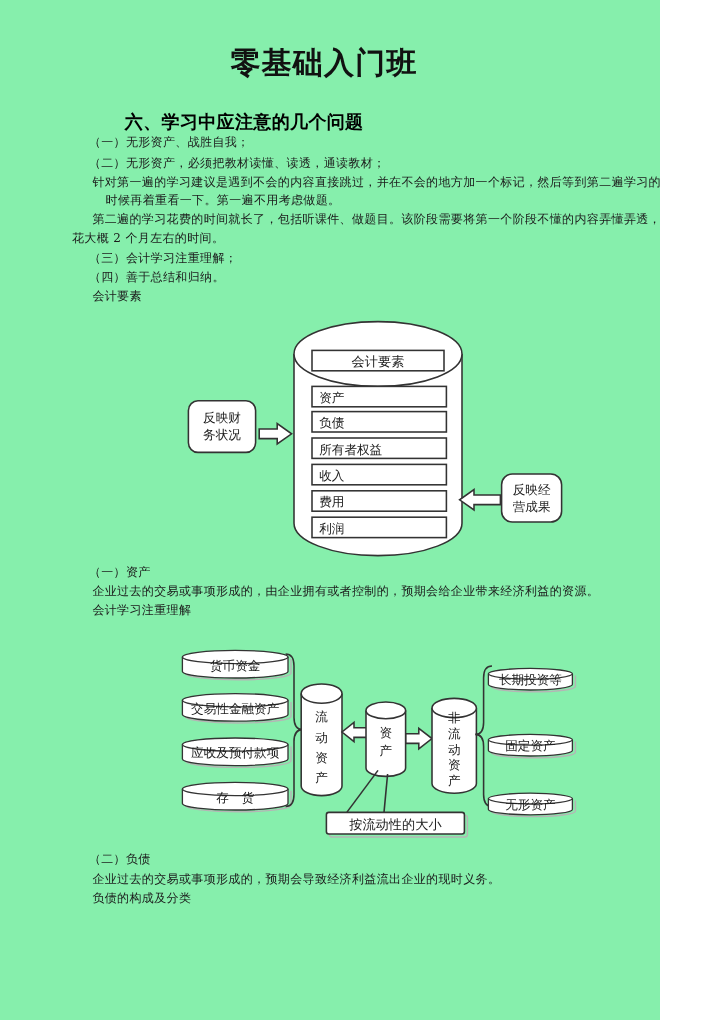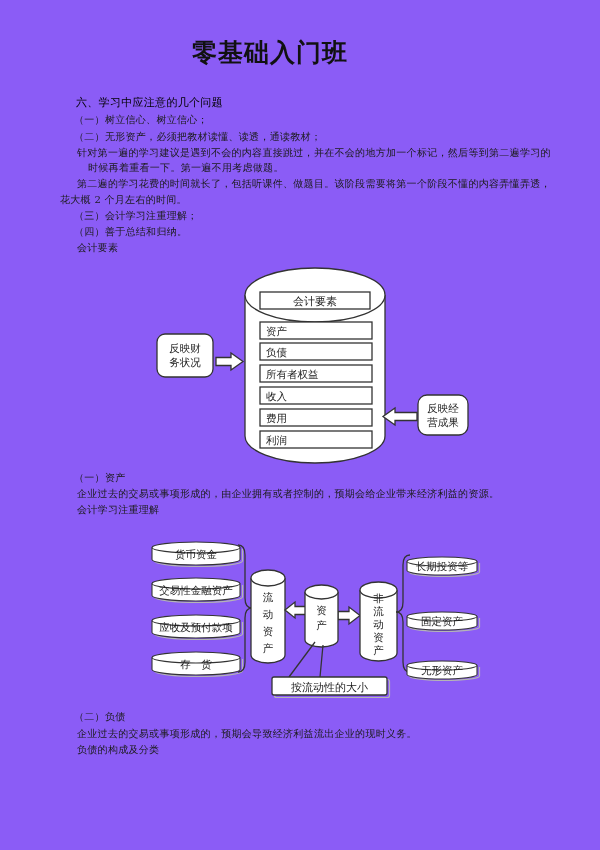--- a/index.html
+++ b/index.html
@@ -1,42 +1,42 @@
 <!DOCTYPE html>
 <html><head>
 <meta charset="utf-8">
 <style>
   * { margin:0; padding:0; box-sizing:border-box; }
   html,body { width:600px; height:850px; background:#ffffff; overflow:hidden; }
-  .page { position:relative; width:600px; height:850px; background:#8b5cf6;
+  .page { position:relative; width:550px; height:850px; background:#86efac;
           font-family:"DejaVu Serif", serif; color:#1b1b1b; }
   .doc-title { position:absolute; left:0; top:36px; width:540px; text-align:center;
                font-family:"DejaVu Serif", serif; font-weight:bold; font-size:25px;
                letter-spacing:1px; color:#111; }
   .line { position:absolute; font-size:10px; line-height:13px; letter-spacing:0.3px;
           white-space:nowrap; color:#1b1b1b; }
-  .line.hd { font-family:"DejaVu Sans", sans-serif; font-weight:normal; font-size:11px; color:#000; }
+  .line.hd { font-family:"DejaVu Sans", sans-serif; font-weight:bold; font-size:15px; color:#000;margin-left:28px; }
   svg.diag { position:absolute; }
   .shape { fill:#ffffff; stroke:#333333; stroke-width:1.3; }
   .thin  { fill:#ffffff; stroke:#333333; stroke-width:1.1; }
   .ln    { fill:none; stroke:#333333; stroke-width:1.3; }
   .shadow{ fill:none; stroke:#b5b5b5; stroke-width:1.2; }
   .t  { font-family:"DejaVu Serif", serif; font-size:10.5px; fill:#1b1b1b; }
   .tc { font-family:"DejaVu Serif", serif; font-size:10.5px; fill:#1b1b1b; text-anchor:middle; }
   .tt { font-family:"DejaVu Serif", serif; font-size:11px; fill:#1b1b1b; text-anchor:middle; }
 </style>
 </head>
 <body>
 
 <div class="page">
 
   <div class="doc-title">零基础入门班</div>
 
   <div class="line hd" style="left:76px; top:96px;">六、学习中应注意的几个问题</div>
-  <div class="line" style="left:74px; top:113px;">（一）树立信心、树立信心；</div>
+  <div class="line" style="left:74px; top:113px;">（一）无形资产、战胜自我；</div>
   <div class="line" style="left:74px; top:130px;">（二）无形资产，必须把教材读懂、读透，通读教材；</div>
   <div class="line" style="left:77px; top:146px;text-align:right;">针对第一遍的学习建议是遇到不会的内容直接跳过，并在不会的地方加一个标记，然后等到第二遍学习的</div>
   <div class="line" style="left:60px; top:161px;margin-left:28px;">时候再着重看一下。第一遍不用考虑做题。</div>
   <div class="line" style="left:77px; top:177px;">第二遍的学习花费的时间就长了，包括听课件、做题目。该阶段需要将第一个阶段不懂的内容弄懂弄透，</div>
   <div class="line" style="left:60px; top:193px;">花大概 2 个月左右的时间。</div>
   <div class="line" style="left:74px; top:209px;">（三）会计学习注重理解；</div>
   <div class="line" style="left:74px; top:225px;text-align:right;">（四）善于总结和归纳。</div>
   <div class="line" style="left:77px; top:241px;">会计要素</div>
   <div class="line" style="left:74px; top:471px;">（一）资产</div>
   <div class="line" style="left:77px; top:487px;text-align:center;">企业过去的交易或事项形成的，由企业拥有或者控制的，预期会给企业带来经济利益的资源。</div>

